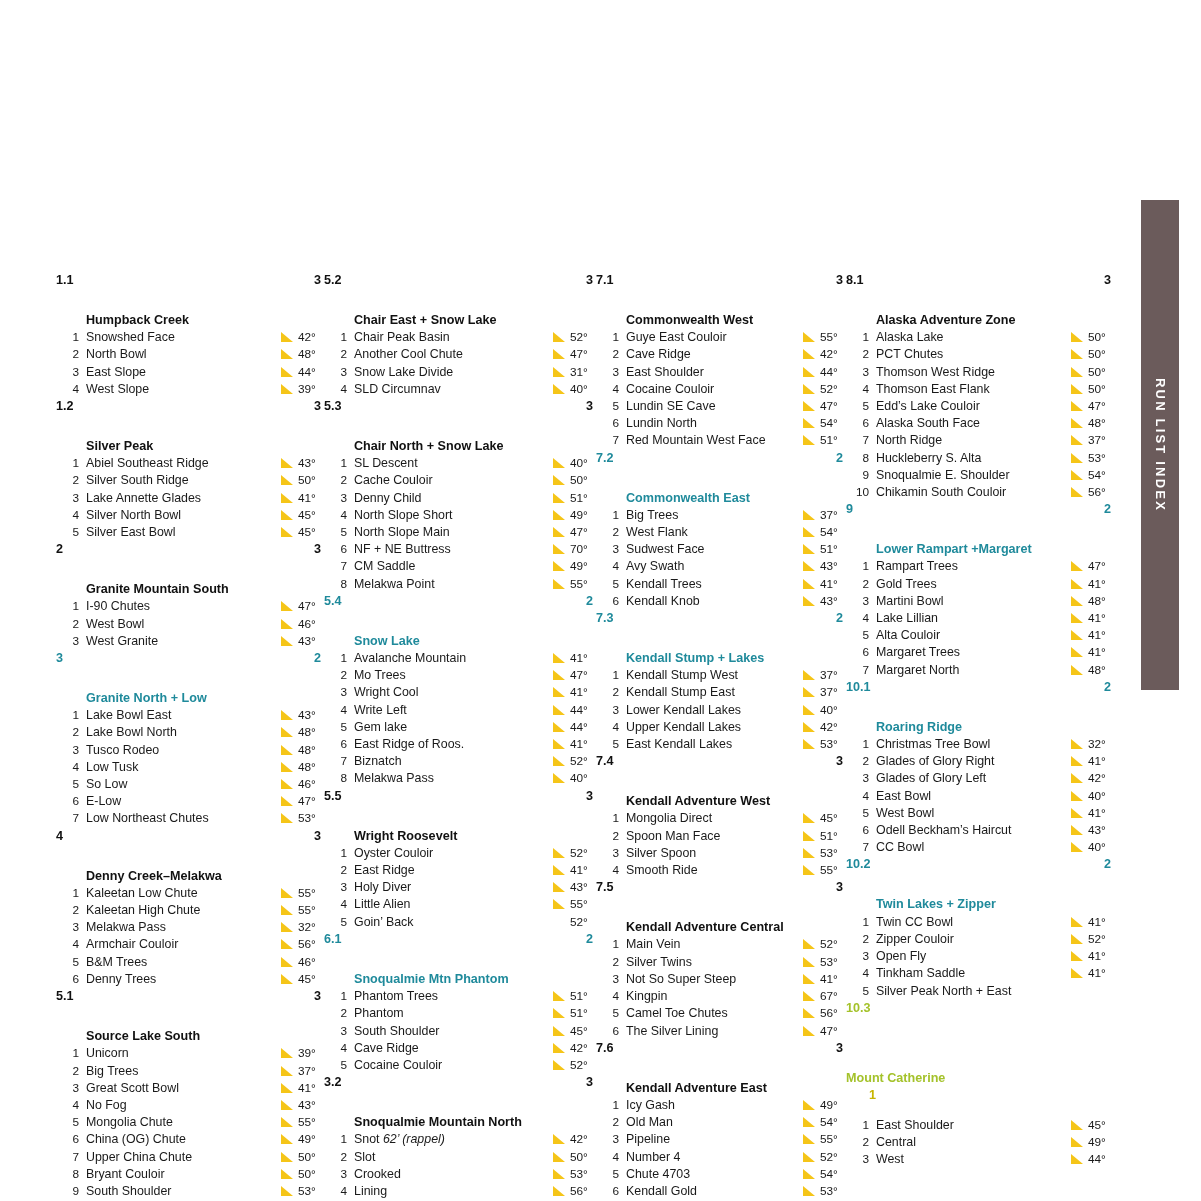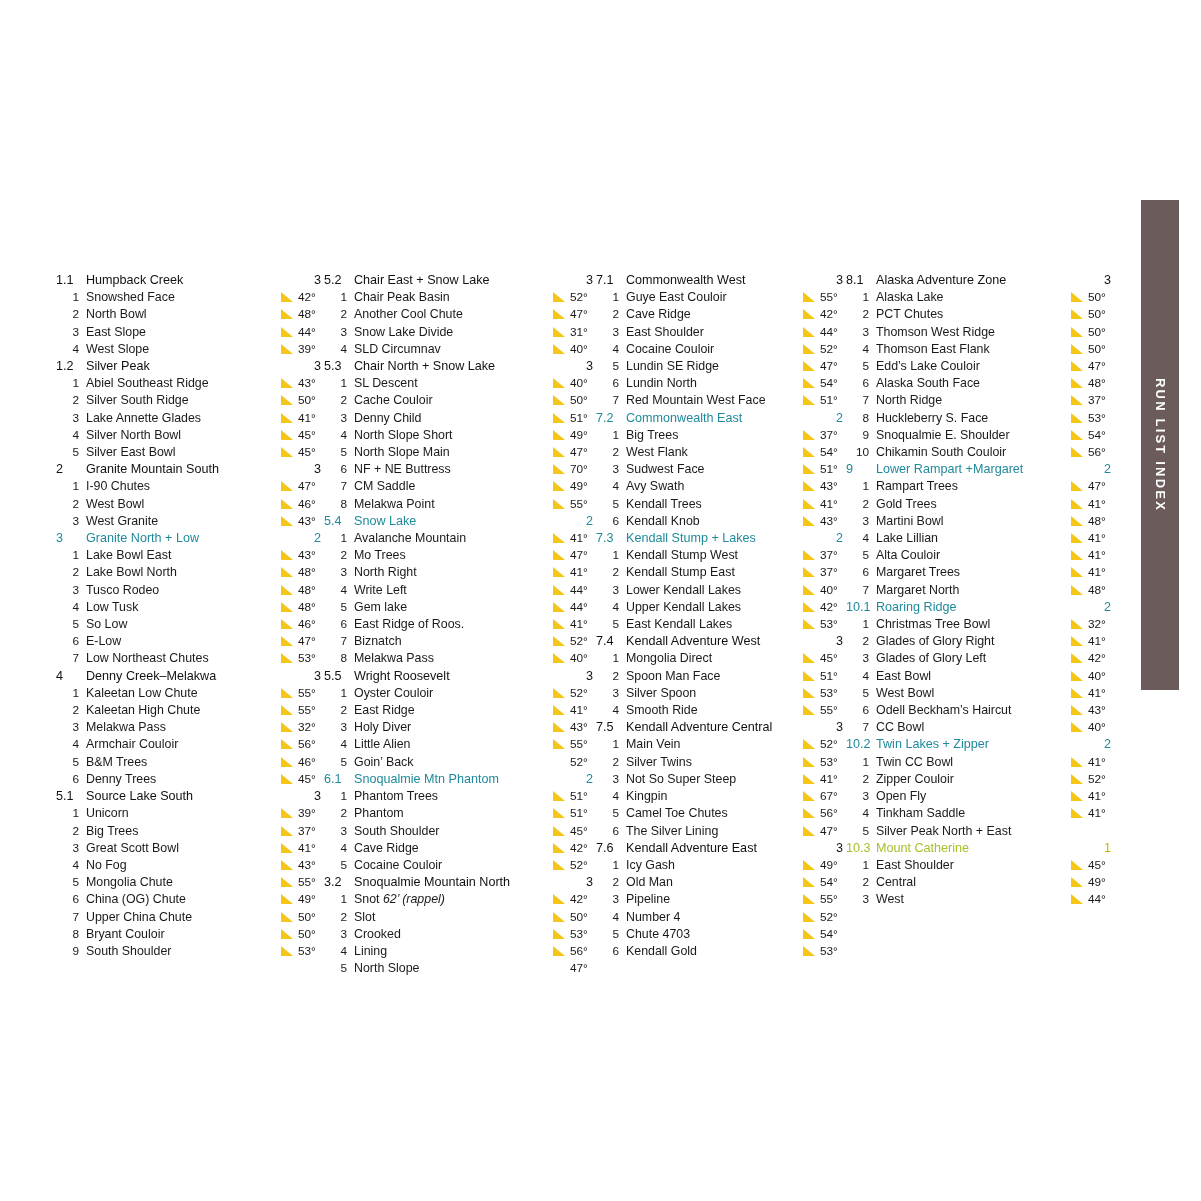--- a/index.html
+++ b/index.html
@@ -45,39 +45,39 @@
   .col{width:268px;flex:0 0 268px;}
   .col.c0{width:268px;flex:0 0 268px;}
   .col.c1{width:272px;flex:0 0 272px;}
   .col.c2{width:250px;flex:0 0 250px;}
   .col.c3{width:268px;flex:0 0 268px;}
 
   .zone{
     display:flex;
     align-items:flex-start;
     font-size:12.6px;
-    font-weight:normal;
+    font-weight:bold;
     line-height:17.2px;
     color:#111;
   }
   .zone .num{
     width:30px;
     flex:0 0 30px;
     text-align:left;
   }
-  .zone .nm{flex:1 1 auto;}
+  .zone .nm{flex:1 1 auto;margin-top:40px;}
   .zone .cnt{
     width:30px;
     flex:0 0 30px;
     text-align:right;
     padding-right:3px;
   }
   .zone.teal{color:#1f8a9b;}
   .zone.teal .cnt{color:#1f8a9b;}
-  .zone.green{color:#a4c22a;}
+  .zone.green{color:#a4c22a;flex-direction:column;}
   .zone.green .cnt{color:#c7b500;}
 
   .run{
     display:flex;
     align-items:center;
     font-size:12.4px;
     line-height:17.2px;
     color:#1a1a1a;
   }
   .run .idx{
@@ -496,21 +496,21 @@
         </div>
         <div class="run">
           <span class="idx">2</span>
           <span class="nm">Mo Trees</span>
           <span class="ang"><span class="tri"><svg width="12" height="10" viewBox="0 0 12 10">
                 <path d="M0 0 L0 10 L12 10 Z" fill="#f5c518"></path>
               </svg></span><span class="deg">47°</span></span>
         </div>
         <div class="run">
           <span class="idx">3</span>
-          <span class="nm">North Right</span>
+          <span class="nm">Wright Cool</span>
           <span class="ang"><span class="tri"><svg width="12" height="10" viewBox="0 0 12 10">
                 <path d="M0 0 L0 10 L12 10 Z" fill="#f5c518"></path>
               </svg></span><span class="deg">41°</span></span>
         </div>
         <div class="run">
           <span class="idx">4</span>
           <span class="nm">Write Left</span>
           <span class="ang"><span class="tri"><svg width="12" height="10" viewBox="0 0 12 10">
                 <path d="M0 0 L0 10 L12 10 Z" fill="#f5c518"></path>
               </svg></span><span class="deg">44°</span></span>
@@ -693,21 +693,21 @@
         </div>
         <div class="run">
           <span class="idx">4</span>
           <span class="nm">Cocaine Couloir</span>
           <span class="ang"><span class="tri"><svg width="12" height="10" viewBox="0 0 12 10">
                 <path d="M0 0 L0 10 L12 10 Z" fill="#f5c518"></path>
               </svg></span><span class="deg">52°</span></span>
         </div>
         <div class="run">
           <span class="idx">5</span>
-          <span class="nm">Lundin SE Ridge</span>
+          <span class="nm">Lundin SE Cave</span>
           <span class="ang"><span class="tri"><svg width="12" height="10" viewBox="0 0 12 10">
                 <path d="M0 0 L0 10 L12 10 Z" fill="#f5c518"></path>
               </svg></span><span class="deg">47°</span></span>
         </div>
         <div class="run">
           <span class="idx">6</span>
           <span class="nm">Lundin North</span>
           <span class="ang"><span class="tri"><svg width="12" height="10" viewBox="0 0 12 10">
                 <path d="M0 0 L0 10 L12 10 Z" fill="#f5c518"></path>
               </svg></span><span class="deg">54°</span></span>
@@ -984,21 +984,21 @@
         </div>
         <div class="run">
           <span class="idx">7</span>
           <span class="nm">North Ridge</span>
           <span class="ang"><span class="tri"><svg width="12" height="10" viewBox="0 0 12 10">
                 <path d="M0 0 L0 10 L12 10 Z" fill="#f5c518"></path>
               </svg></span><span class="deg">37°</span></span>
         </div>
         <div class="run">
           <span class="idx">8</span>
-          <span class="nm">Huckleberry S. Face</span>
+          <span class="nm">Huckleberry S. Alta</span>
           <span class="ang"><span class="tri"><svg width="12" height="10" viewBox="0 0 12 10">
                 <path d="M0 0 L0 10 L12 10 Z" fill="#f5c518"></path>
               </svg></span><span class="deg">53°</span></span>
         </div>
         <div class="run">
           <span class="idx">9</span>
           <span class="nm">Snoqualmie E. Shoulder</span>
           <span class="ang"><span class="tri"><svg width="12" height="10" viewBox="0 0 12 10">
                 <path d="M0 0 L0 10 L12 10 Z" fill="#f5c518"></path>
               </svg></span><span class="deg">54°</span></span>

